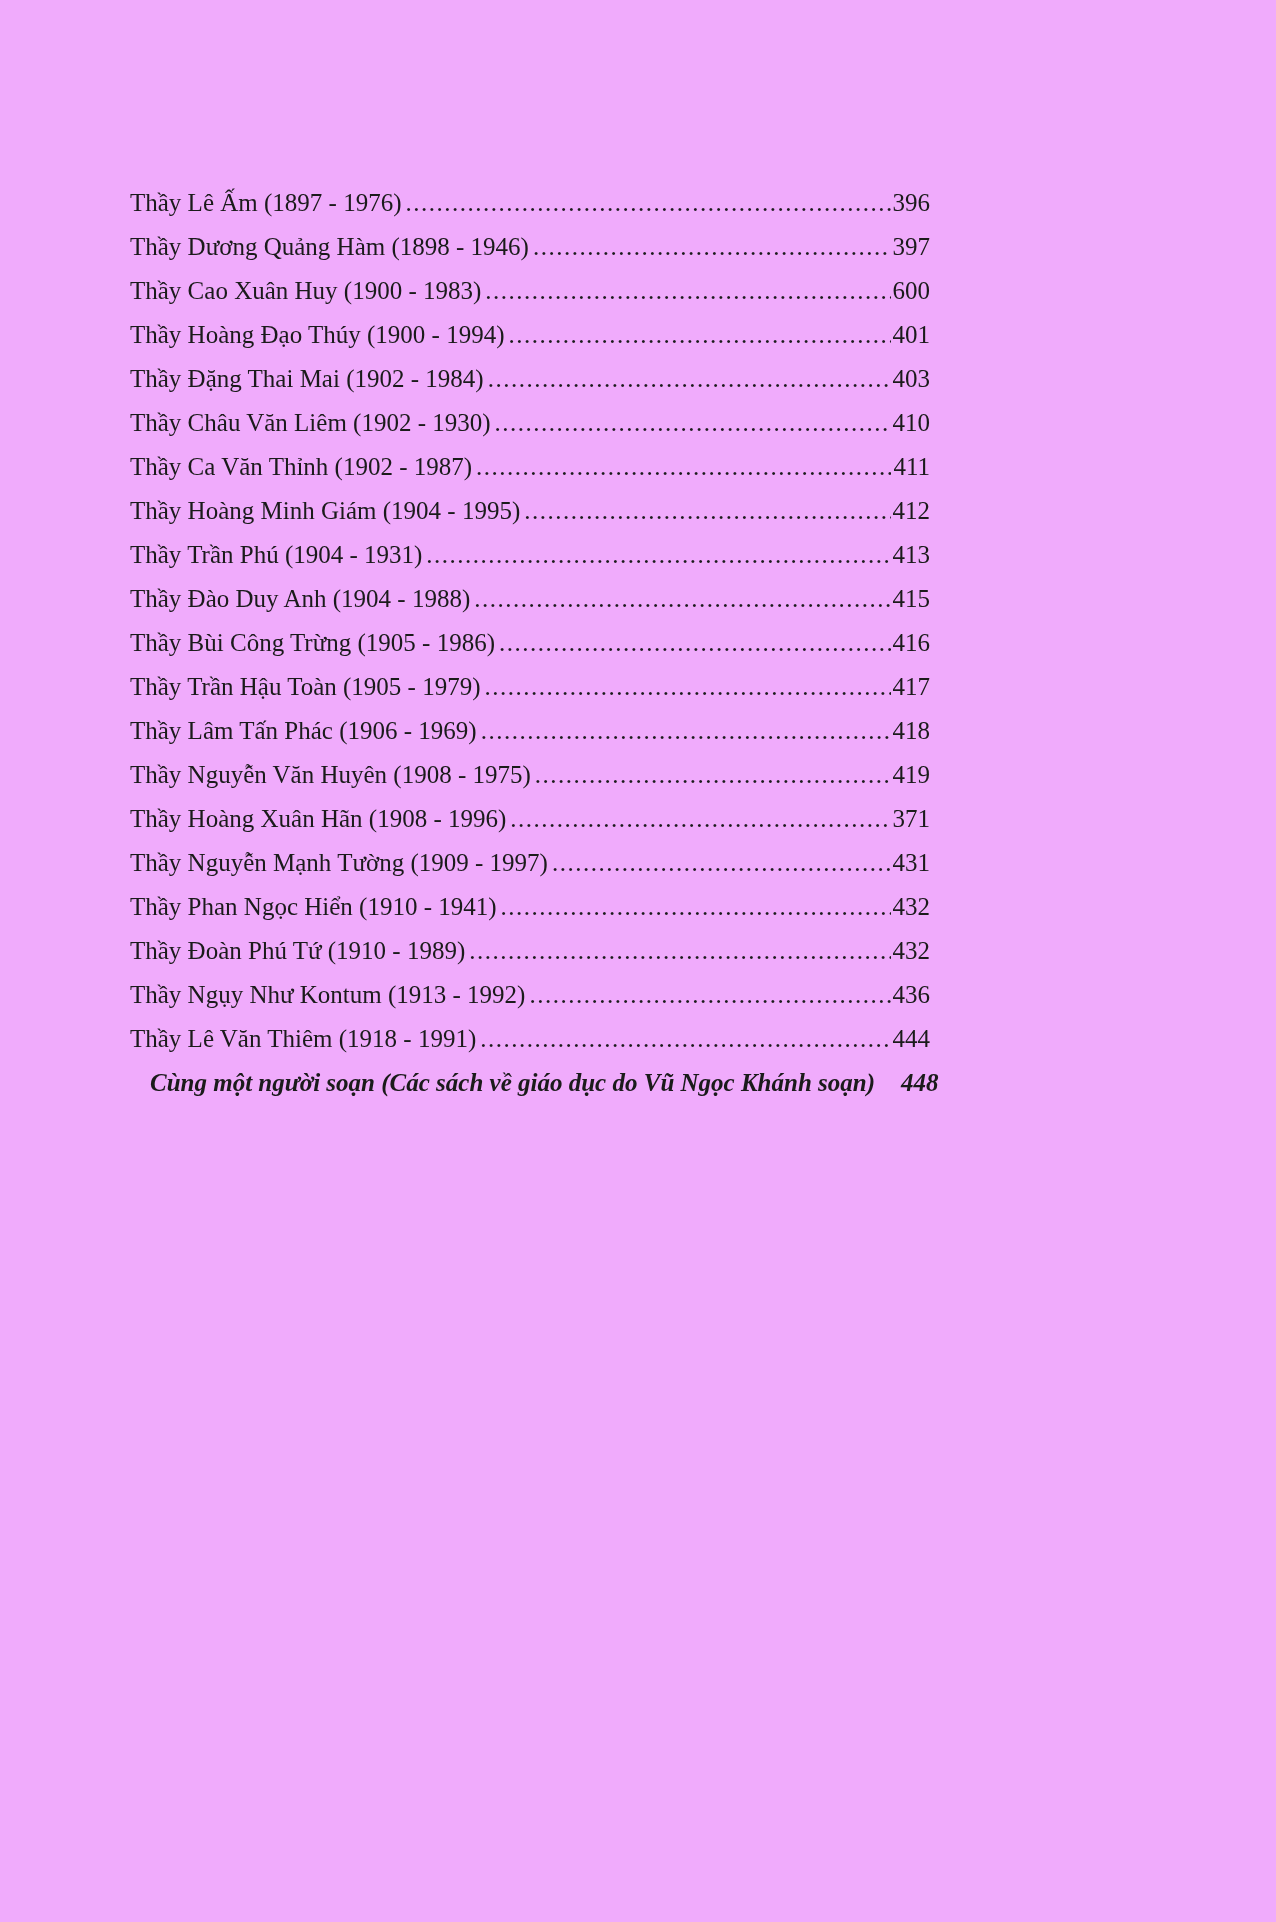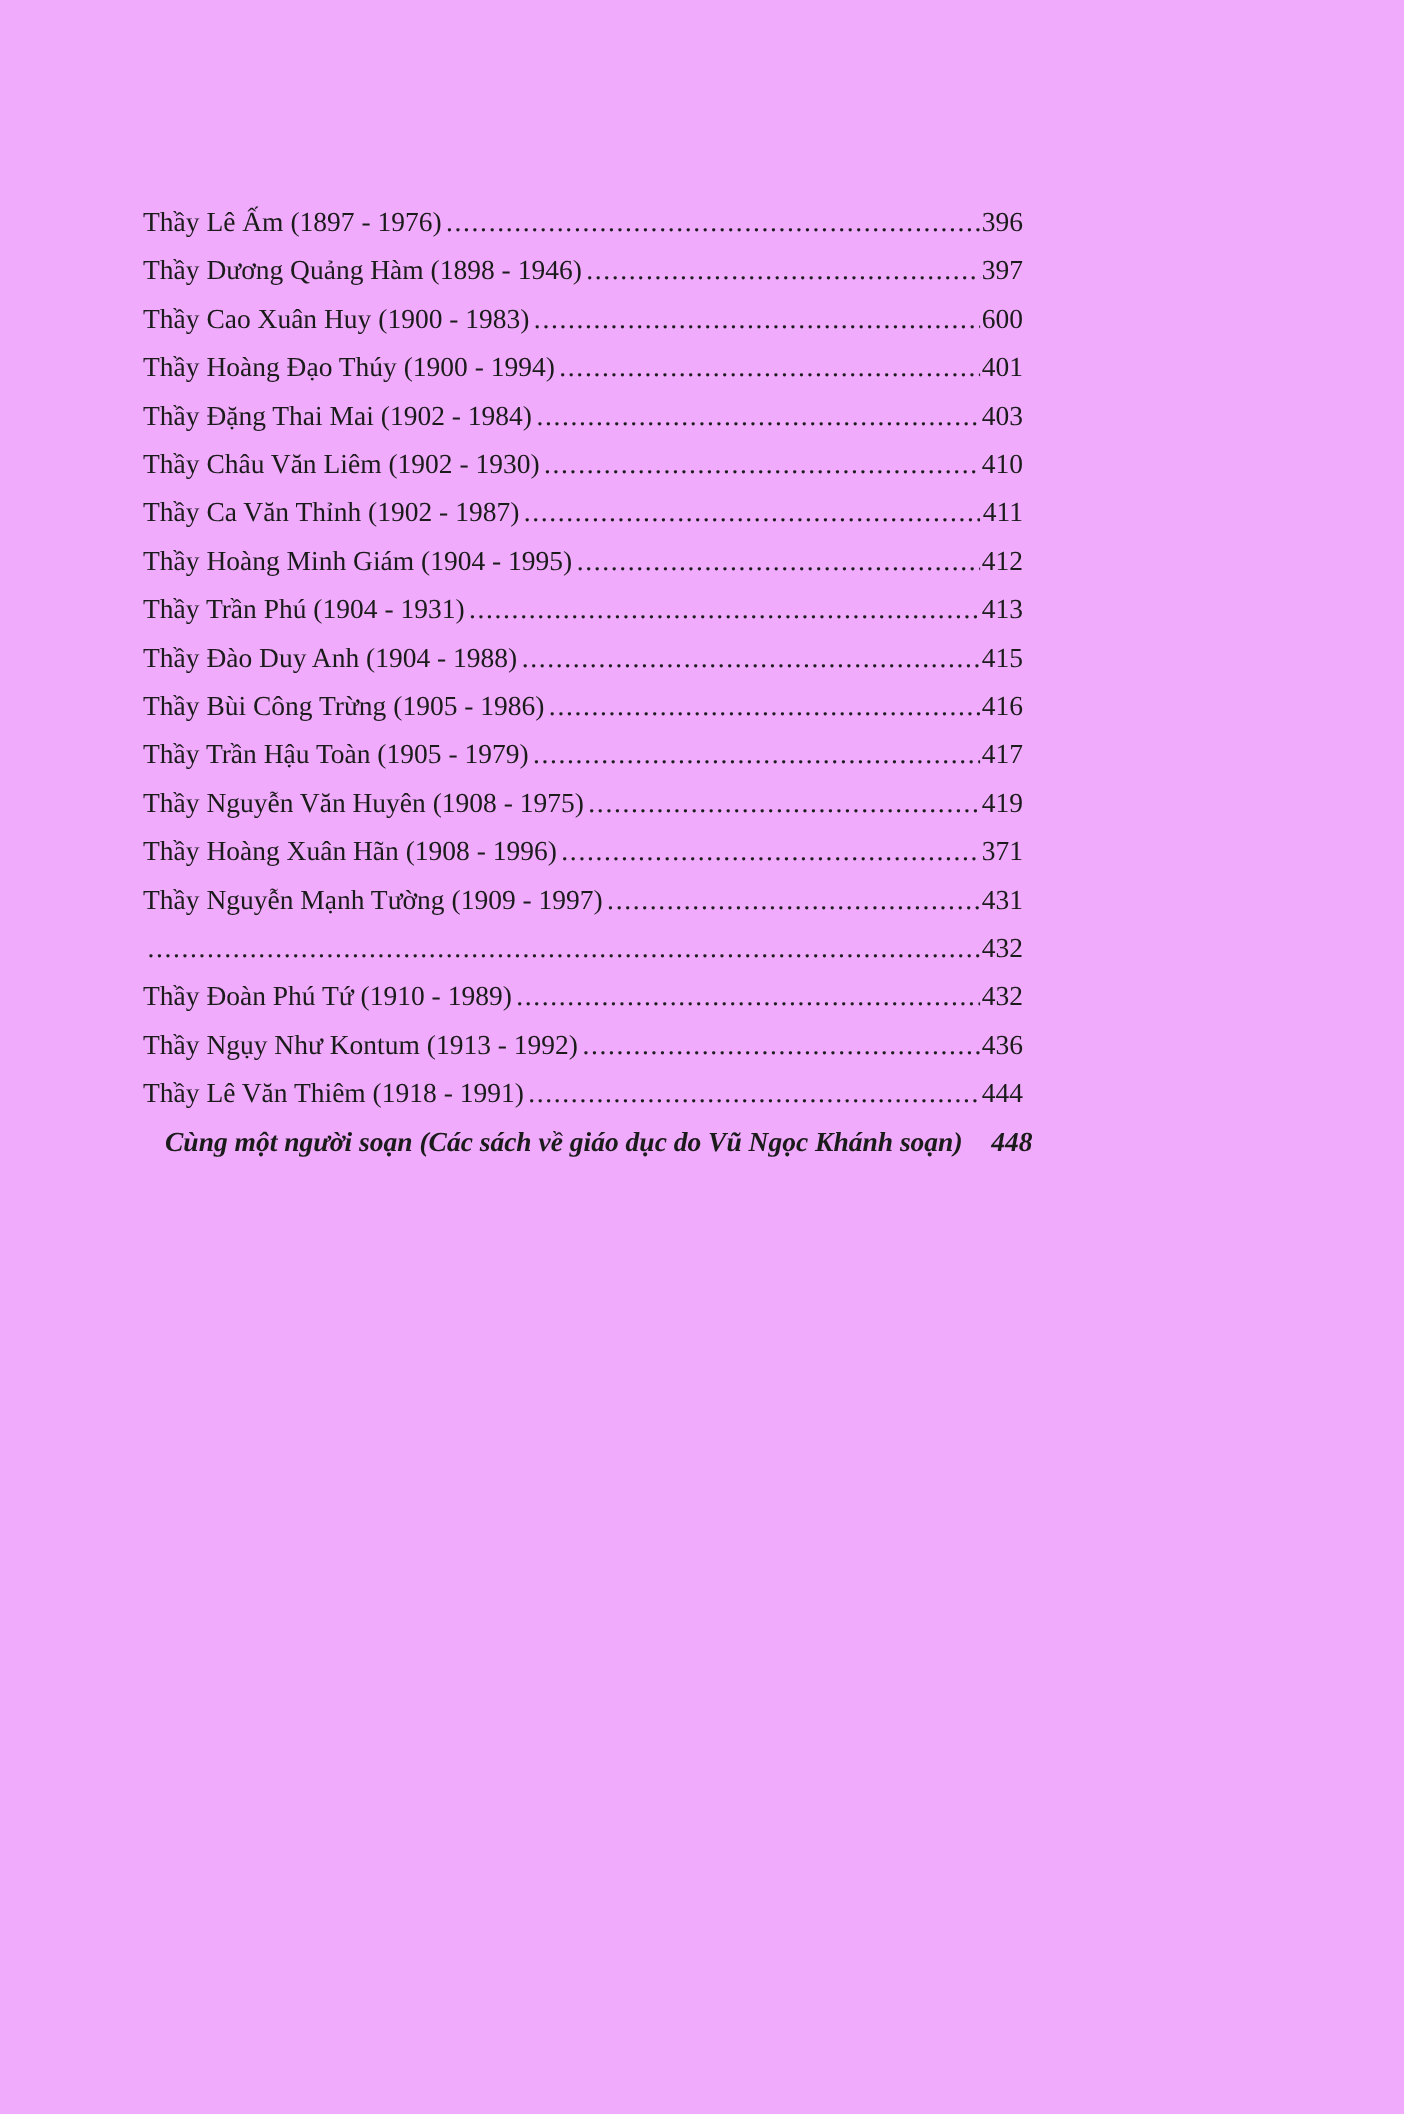--- a/index.html
+++ b/index.html
@@ -130,40 +130,46 @@
     <span class="toc-dots"></span>
     <span class="toc-page">416</span>
   </div>
 
   <div class="toc-row">
     <span class="toc-title">Thầy Trần Hậu Toàn (1905 - 1979)</span>
     <span class="toc-dots"></span>
     <span class="toc-page">417</span>
   </div>
 
+  <div class="toc-row">
+    <span class="toc-title">Thầy Lâm Tấn Phác (1906 - 1969)</span>
+    <span class="toc-dots"></span>
+    <span class="toc-page">418</span>
+  </div>
 
   <div class="toc-row">
     <span class="toc-title">Thầy Nguyễn Văn Huyên (1908 - 1975)</span>
     <span class="toc-dots"></span>
     <span class="toc-page">419</span>
   </div>
 
   <div class="toc-row">
     <span class="toc-title">Thầy Hoàng Xuân Hãn (1908 - 1996)</span>
     <span class="toc-dots"></span>
     <span class="toc-page">371</span>
   </div>
 
   <div class="toc-row">
     <span class="toc-title">Thầy Nguyễn Mạnh Tường (1909 - 1997)</span>
     <span class="toc-dots"></span>
     <span class="toc-page">431</span>
   </div>
 
   <div class="toc-row">
+    <span class="toc-title">Thầy Phan Ngọc Hiển (1910 - 1941)</span>
     <span class="toc-dots"></span>
     <span class="toc-page">432</span>
   </div>
 
   <div class="toc-row">
     <span class="toc-title">Thầy Đoàn Phú Tứ (1910 - 1989)</span>
     <span class="toc-dots"></span>
     <span class="toc-page">432</span>
   </div>
 

